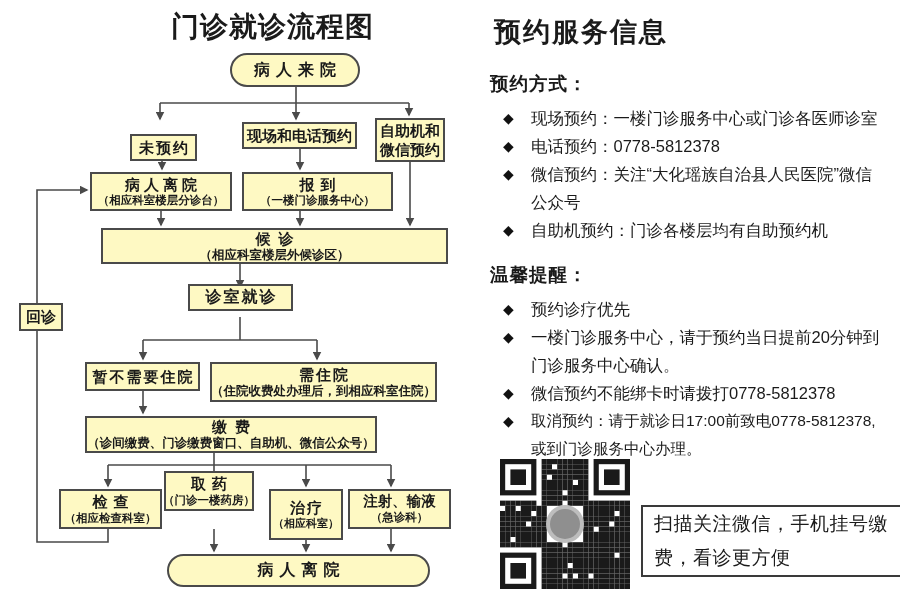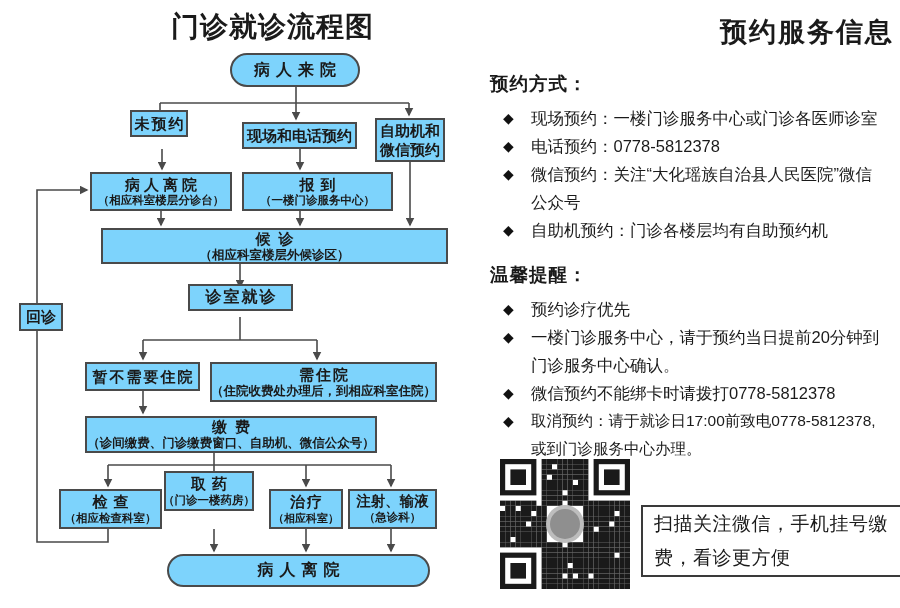--- a/index.html
+++ b/index.html
@@ -1,22 +1,22 @@
 <!DOCTYPE html>
 <html><head>
 <meta charset="utf-8">
 <style>
   html,body{margin:0;padding:0;background:#e8e8e8;}
   .page{position:relative;width:900px;height:608px;background:#ffffff;overflow:hidden;
         font-family:"Liberation Sans","DejaVu Sans",sans-serif;color:#1a1a1a;}
   .abs{position:absolute;}
   .fc-title{left:140px;top:8px;width:265px;text-align:center;font-size:28px;font-weight:bold;letter-spacing:1px;}
-  .info-title{left:494px;top:14px;width:400px;text-align:right;font-size:27px;font-weight:bold;letter-spacing:2px;}
+  .info-title{left:494px;top:14px;width:400px;text-align:left;font-size:27px;font-weight:bold;letter-spacing:2px;}
   svg.wires{position:absolute;left:0;top:0;z-index:1;}
-  .node{position:absolute;z-index:2;background:#7dd3fc;border:2px solid #4a4a4a;
+  .node{position:absolute;z-index:2;background:#fef9c3;border:2px solid #4a4a4a;
         display:flex;flex-direction:column;align-items:center;justify-content:center;
         text-align:center;box-sizing:border-box;line-height:1.16;}
   .round{border-radius:17px;}
   .nl{font-weight:bold;font-size:16px;white-space:nowrap;}
   .f15{font-size:15px;}
   .wrap2{white-space:normal;line-height:19px;}
   .sp2{letter-spacing:2px;margin-right:-2px;}
   .sp4{letter-spacing:4px;margin-right:-4px;}
   .sp6{letter-spacing:6px;margin-right:-6px;}
   .sp8{letter-spacing:8px;margin-right:-8px;}
@@ -76,21 +76,21 @@
     </g>
   </svg>
 
   <div class="abs fc-title">门诊就诊流程图</div>
   <div class="abs info-title">预约服务信息</div>
 
   <div class="node round" style="left:230px;top:53px;width:130px;height:34px">
     <div class="nl sp6">病人来院</div>
   </div>
 
-  <div class="node" style="left:130px;top:110px;width:58px;height:27px">
+  <div class="node" style="left:130px;top:134px;width:67px;height:27px">
     <div class="nl f15 sp2">未预约</div>
   </div>
 
   <div class="node" style="left:242px;top:122px;width:115px;height:27px">
     <div class="nl f15">现场和电话预约</div>
   </div>
 
   <div class="node" style="left:375px;top:118px;width:70px;height:44px">
     <div class="nl f15 wrap2" style="white-space:normal">自助机和微信预约</div>
   </div>
@@ -135,26 +135,26 @@
   <div class="node" style="left:59px;top:489px;width:103px;height:40px">
     <div class="nl f15 sp6">检查</div>
     <div class="sub">（相应检查科室）</div>
   </div>
 
   <div class="node" style="left:164px;top:471px;width:90px;height:40px">
     <div class="nl f15 sp6">取药</div>
     <div class="sub">（门诊一楼药房）</div>
   </div>
 
-  <div class="node" style="left:269px;top:489px;width:74px;height:40px">
+  <div class="node" style="left:269px;top:489px;width:74px;height:51px">
     <div class="nl f15 sp2">治疗</div>
     <div class="sub sub11">（相应科室）</div>
   </div>
 
-  <div class="node" style="left:348px;top:489px;width:89px;height:40px">
+  <div class="node" style="left:348px;top:489px;width:103px;height:40px">
     <div class="nl" style="font-size:14.5px">注射、输液</div>
     <div class="sub">（急诊科）</div>
   </div>
 
   <div class="node round" style="left:167px;top:554px;width:263px;height:33px">
     <div class="nl sp6">病人离院</div>
   </div>
 
   <div class="abs info">
     <div class="sec-h">预约方式：</div>

